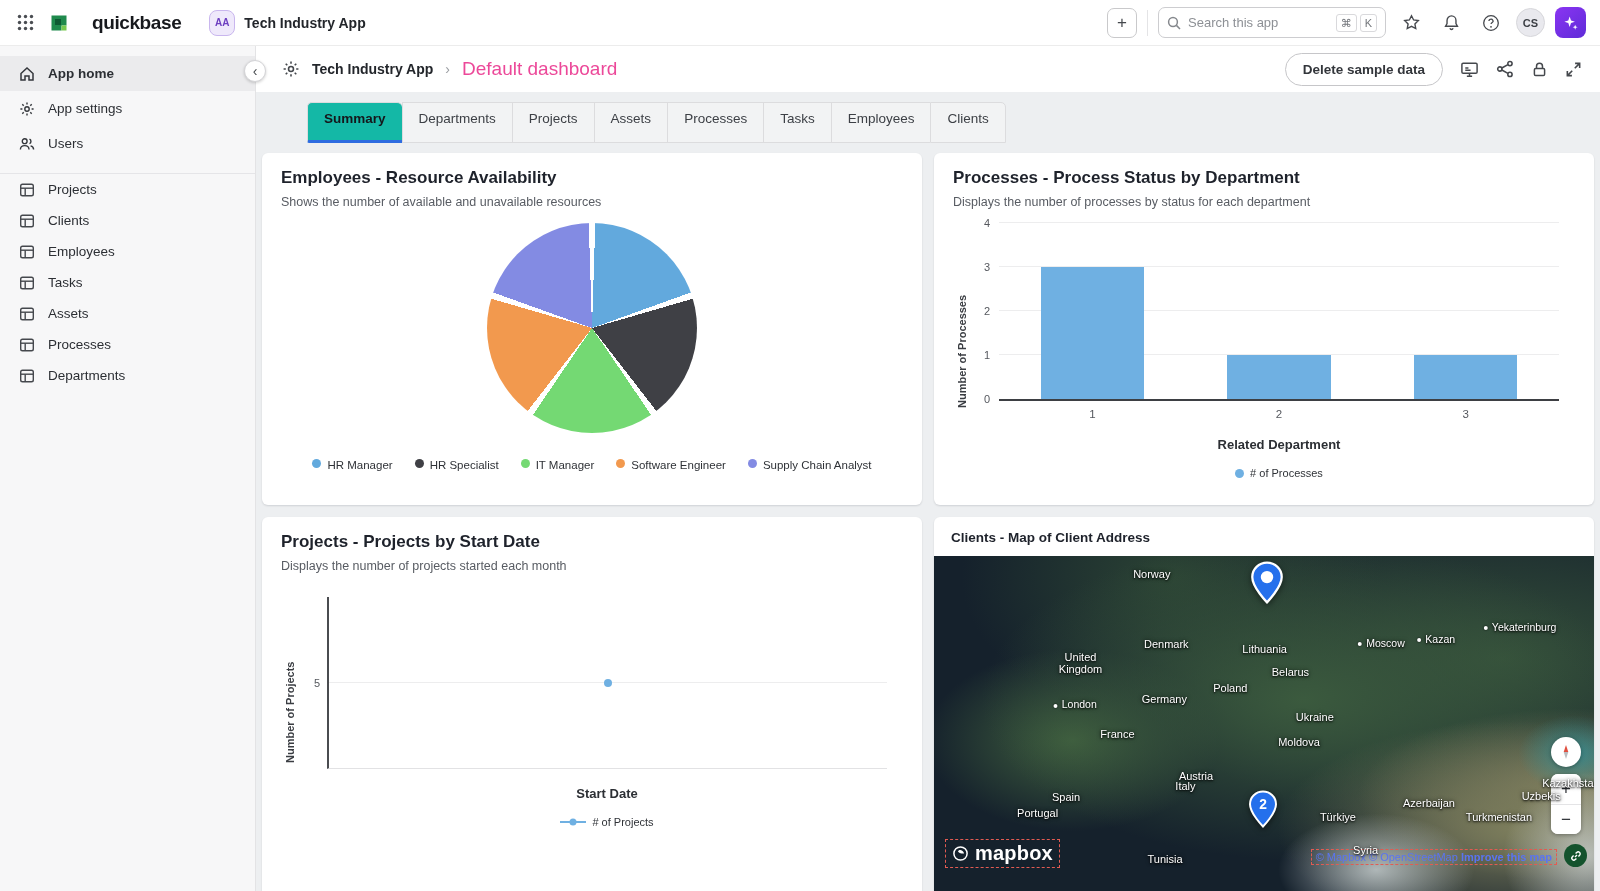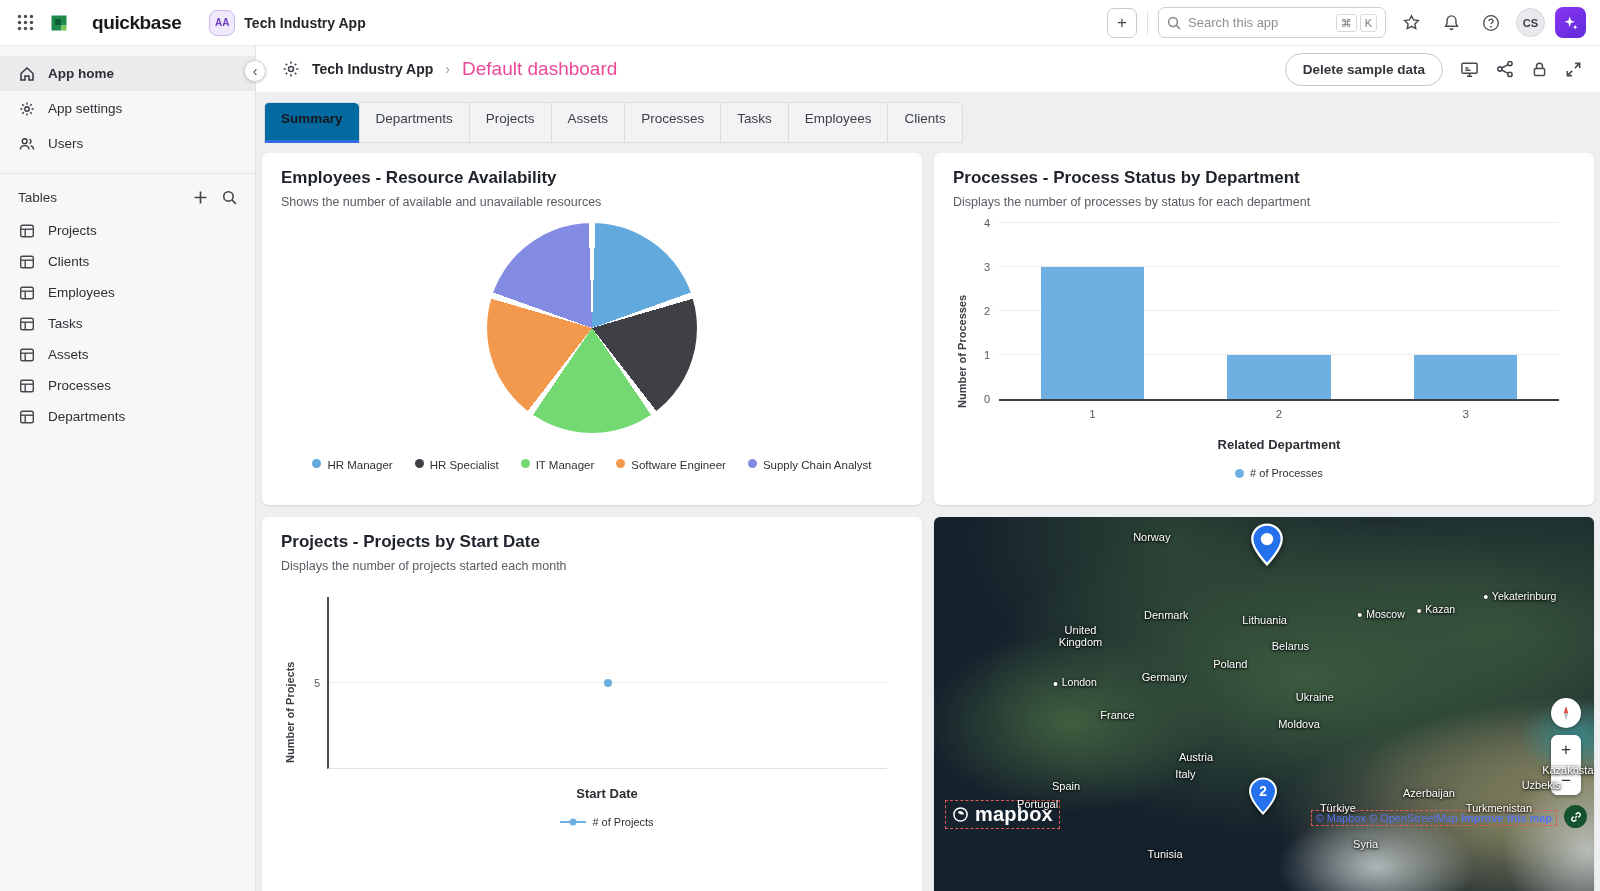--- a/index.html
+++ b/index.html
@@ -62,22 +62,22 @@
   .pill-btn { height:33px; padding:0 17px; border:1px solid #c6c6c9; border-radius:17px; background:#fff;
     font-size:13.5px; font-weight:bold; color:#33363b; }
   .hicon { color:#45484d; display:flex; align-items:center; justify-content:center; }
 
   .content { flex:1; padding:8px 6px 0; overflow:hidden; }
   .tabs { display:flex; margin:2px 0 10px 2px; }
   .tab { padding:8px 16px; font-size:13.5px; color:#3d4046; background:#f2f3f4; border:1px solid #dcdcde;
     border-right-width:0; cursor:pointer; }
   .tab:first-child { border-top-left-radius:5px; border-bottom-left-radius:2px; }
   .tab:last-child { border-right-width:1px; border-top-right-radius:5px; }
-  .tab.active { background:#0369a1; color:#15171b; font-weight:bold; border-bottom:3px solid #2e6ce0;
-    border-top-left-radius:5px; border-top-right-radius:5px; padding-bottom:14px; }
+  .tab.active { background:#14b8a6; color:#15171b; font-weight:bold; border-bottom:3px solid #2e6ce0;
+    border-top-left-radius:5px; border-top-right-radius:5px; padding-bottom:14px;margin-left:43px; }
 
   .grid { display:grid; grid-template-columns:1fr 1fr; grid-template-rows:352px 380px; gap:12px; }
   .card { background:#fff; border-radius:6px; box-shadow:0 1px 2px rgba(28,35,48,.14); overflow:hidden; }
   .card-pad { padding:15px 19px; height:100%; }
   .card-title { font-size:17px; font-weight:bold; color:#1e222b; }
   .card-sub { font-size:12.5px; color:#585c63; margin-top:7px; }
 
   
   .pie-area { display:flex; justify-content:center; margin-top:14px; }
   .pie { width:210px; height:210px; border-radius:50%; }
@@ -247,35 +247,20 @@
             <path d="M1.4 13.6c0-2.4 1.9-4 4.3-4s4.3 1.6 4.3 4"></path>
             <path d="M10.5 3.2a2.4 2.4 0 010 4.4M11.6 9.9c1.8.4 3 1.8 3 3.7"></path>
           </svg>
         </span>
         <span>Users</span>
       </div>
     </nav>
 
     <div class="sb-divider"></div>
 
-    <div class="tables-header">
-      <span>Tables</span>
-      <span class="flex1"></span>
-      <button class="th-btn">
-        <svg width="15" height="15" viewBox="0 0 14 14" stroke="#45484d" stroke-width="1.6" fill="none">
-          <path d="M7 1.5v11M1.5 7h11"></path>
-        </svg>
-      </button>
-      <button class="th-btn">
-        <svg width="15" height="15" viewBox="0 0 14 14" fill="none" stroke="#45484d" stroke-width="1.5">
-          <circle cx="6" cy="6" r="4.4"></circle>
-            <line x1="9.4" y1="9.4" x2="13" y2="13"></line>
-        </svg>
-      </button>
-    </div>
 
     <div id="tables-list">
         <div class="table-item">
           <span class="t-icon">
             <svg width="16" height="16" viewBox="0 0 16 16" fill="none" stroke="#45484d" stroke-width="1.4">
               <rect x="1.7" y="2.2" width="12.6" height="11.6" rx="1.8"></rect>
               <line x1="1.7" y1="6.2" x2="14.3" y2="6.2"></line>
               <line x1="6.2" y1="6.2" x2="6.2" y2="13.8"></line>
             </svg>
           </span>
@@ -487,20 +472,21 @@
                       <span class="mid-dot" style="background: rgb(111, 176, 226);"></span>
                     </span>
                   <span># of Projects</span>
                 </div>
               </div>
             </div>
           </div>
         </section>
 
         <section class="card map-card">
+          <div class="map-title">Clients - Map of Client Address</div>
           <div class="map" id="map">
             <button class="map-ctrl compass">
               <svg width="16" height="16" viewBox="0 0 16 16">
                 <path d="M8 1l2.3 7H5.7z" fill="#e04f3f"></path>
                 <path d="M8 15l2.3-7H5.7z" fill="#b9bcc0"></path>
               </svg>
             </button>
             <div class="map-ctrl zoom-group">
               <button class="zoom-btn">+</button>
               <button class="zoom-btn">−</button>

